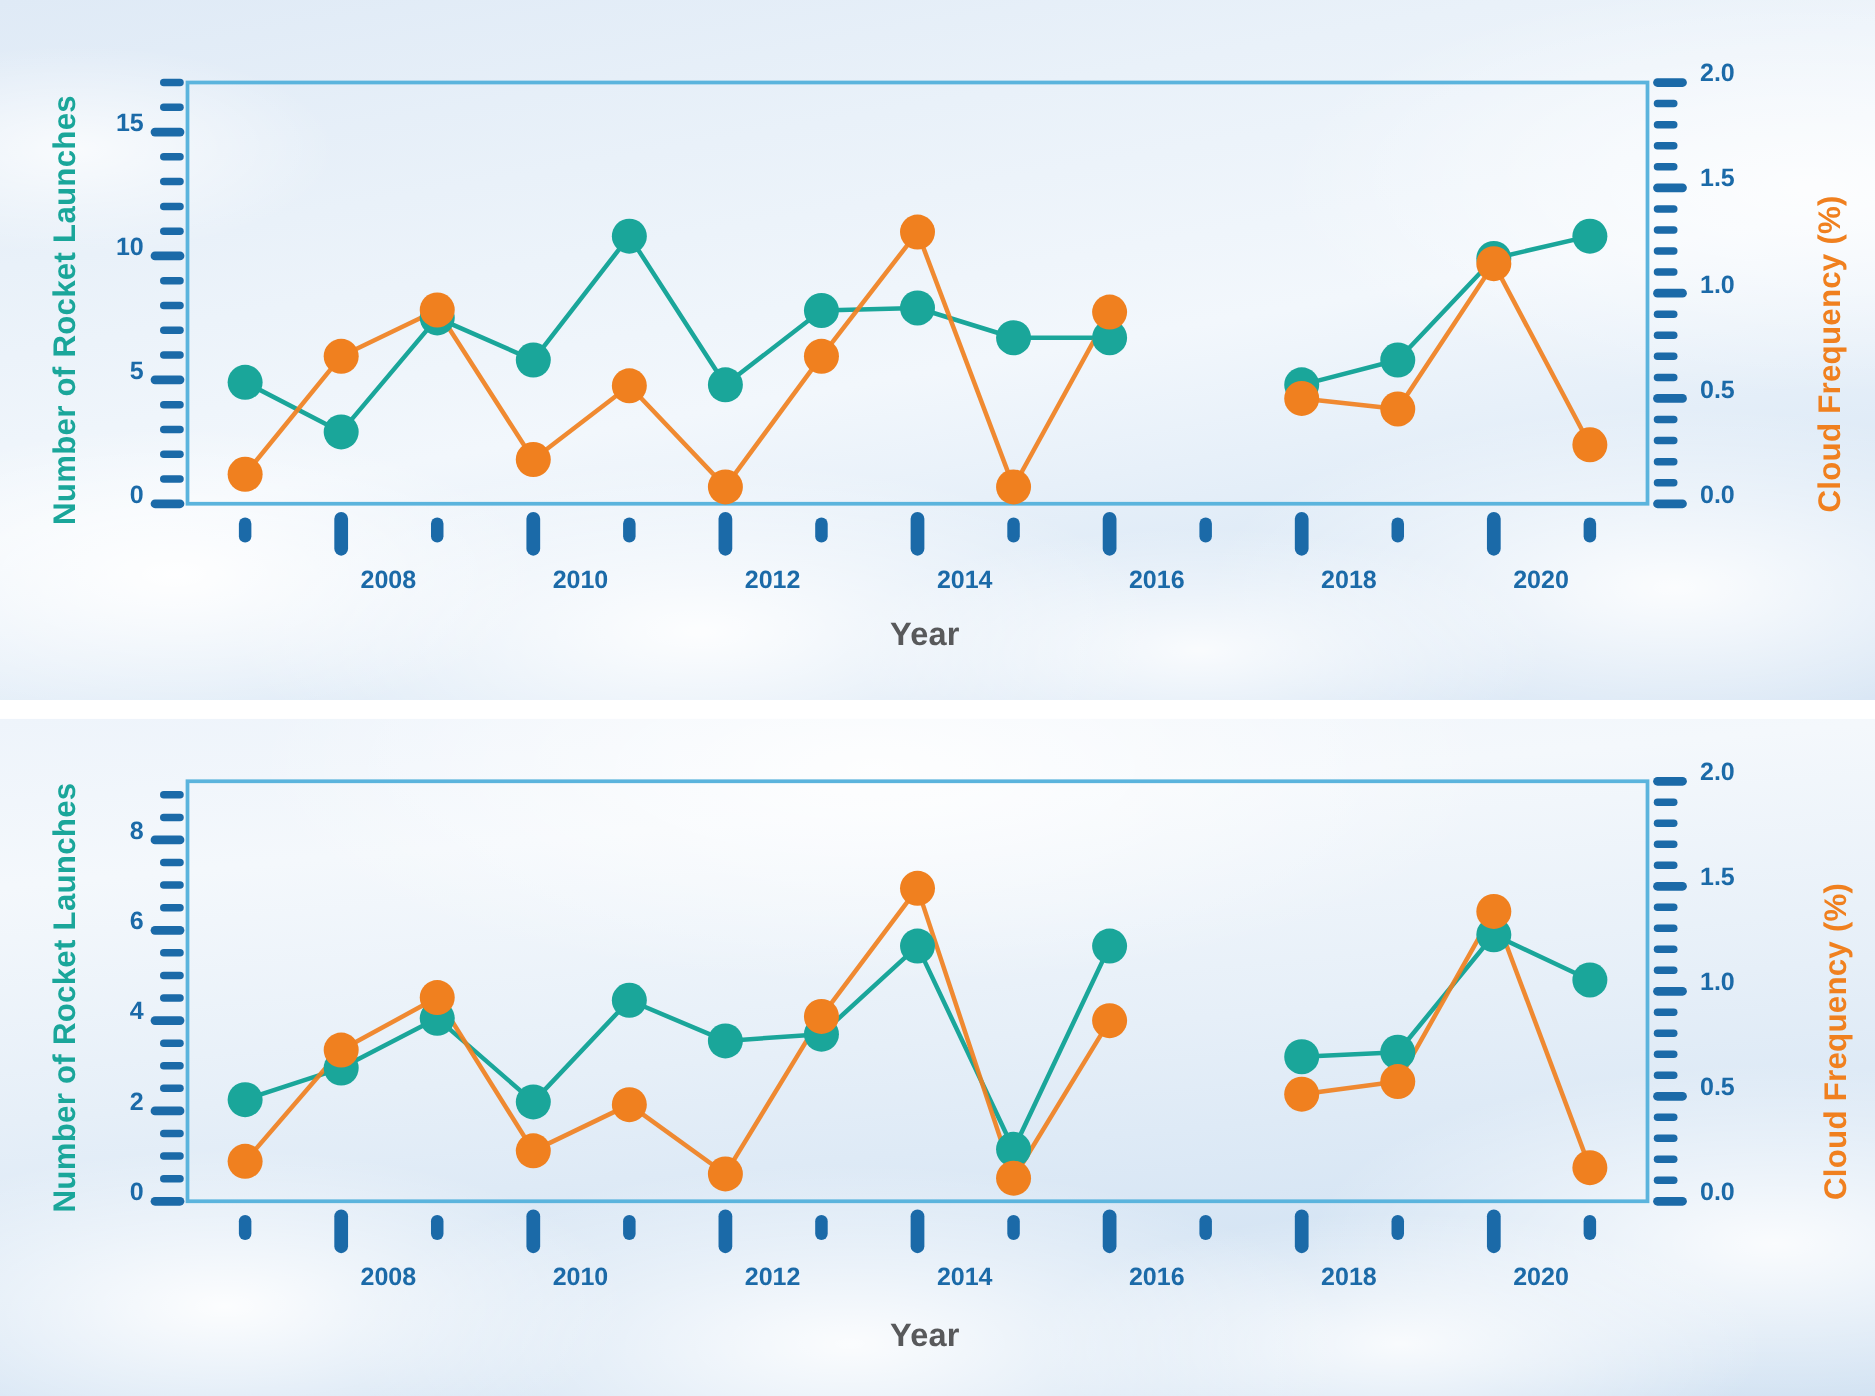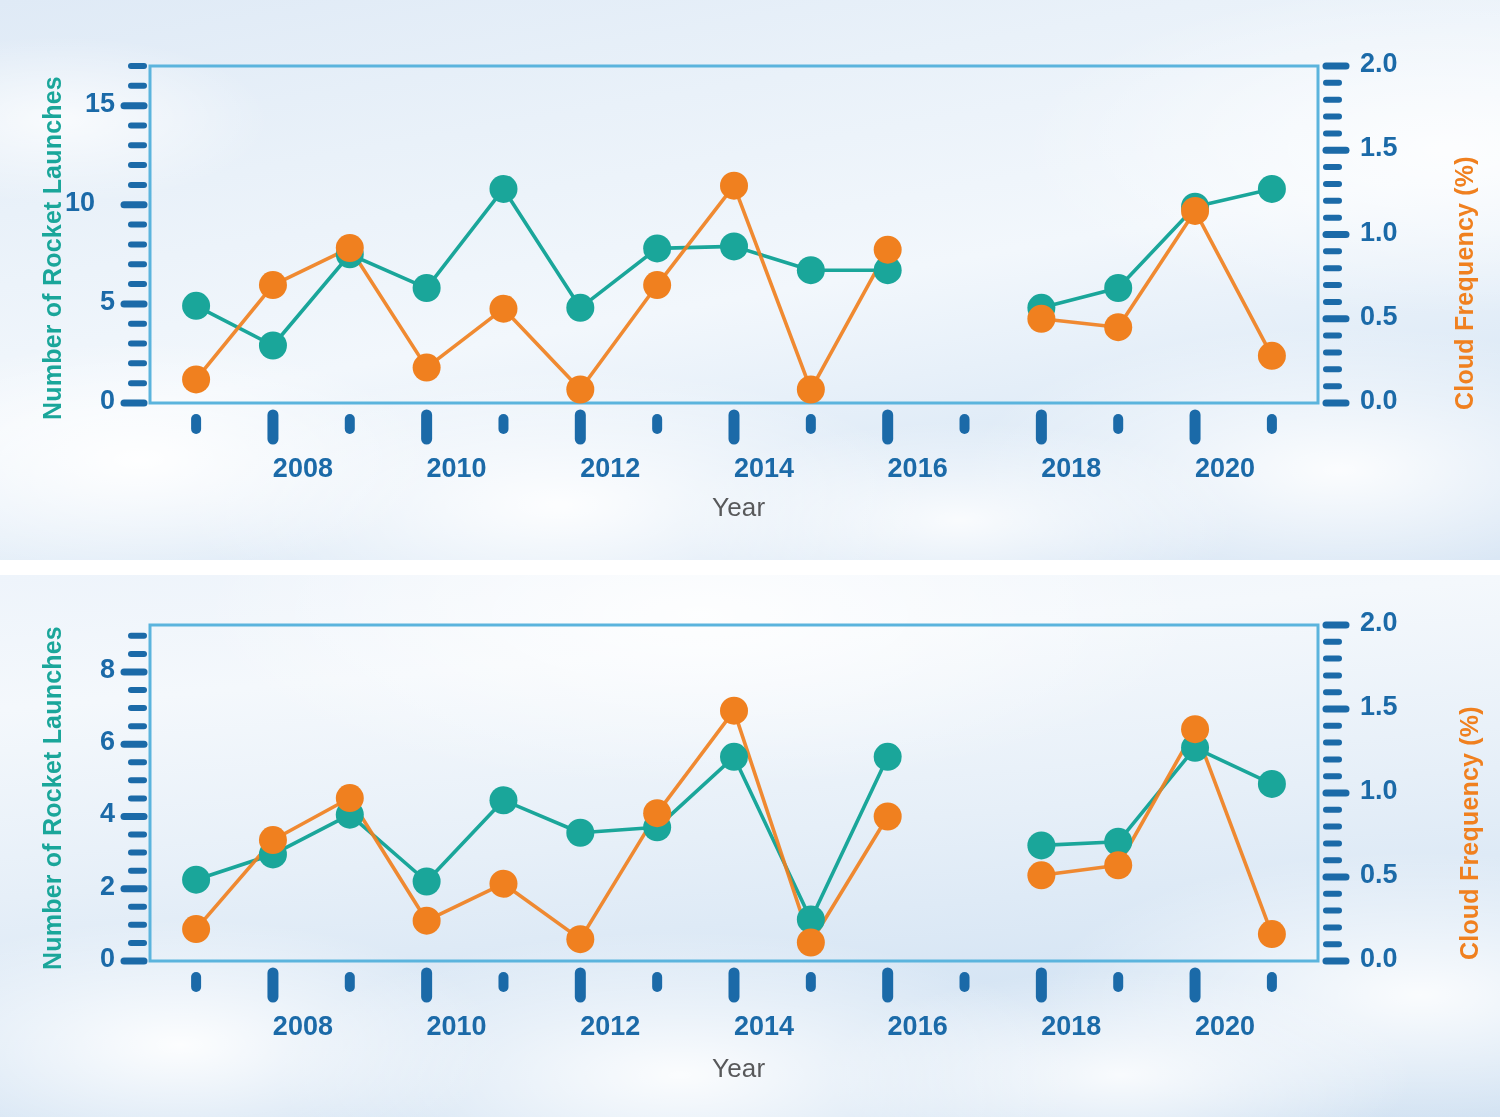--- a/index.html
+++ b/index.html
@@ -56,26 +56,26 @@
   }
   .ylabel-right{
     color:#f0801f;
     font-size:25px;
     transform-origin:0 0;
     transform:rotate(-90deg);
   }
   .xlabel{
     color:#58595b;
     font-size:26px;
-    font-weight:normal;
+    font-weight:bold;
   }
   .tick-text{
     position:absolute;
     color:#1b6aa8;
-    font-size:27px;
+    font-size:20px;
     font-weight:bold;
     white-space:nowrap;
   }
   .tick-left{text-align:right;}
   .tick-right{text-align:left;}
   .tick-x{text-align:right;}
 </style>
 </head>
 <body>
 
@@ -172,21 +172,21 @@
       <circle cx="734" cy="185.635" r="14" fill="#f0801f"></circle>
       <circle cx="810.8421052631588" cy="389.52" r="14" fill="#f0801f"></circle>
       <circle cx="887.6842105263175" cy="249.665" r="14" fill="#f0801f"></circle>
       <circle cx="1041.3684210526353" cy="318.75" r="14" fill="#f0801f"></circle>
       <circle cx="1118.2105263157941" cy="327.175" r="14" fill="#f0801f"></circle>
       <circle cx="1195.0526315789527" cy="210.91000000000003" r="14" fill="#f0801f"></circle>
       <circle cx="1271.8947368421118" cy="355.82" r="14" fill="#f0801f"></circle>
     </svg>
 <div class="tick-text tick-left" style="left: 45px; width: 70px; top: 385px;">0</div>
     <div class="tick-text tick-left" style="left: 45px; width: 70px; top: 285.882px;">5</div>
-    <div class="tick-text tick-left" style="left: 45px; width: 70px; top: 186.765px; text-align: center;">10</div>
+    <div class="tick-text tick-left" style="left: 45px; width: 70px; top: 186.765px;">10</div>
     <div class="tick-text tick-left" style="left: 45px; width: 70px; top: 87.6471px;">15</div>
     <div class="tick-text tick-right" style="left: 1360px; top: 385px;">0.0</div>
     <div class="tick-text tick-right" style="left: 1360px; top: 300.75px;">0.5</div>
     <div class="tick-text tick-right" style="left: 1360px; top: 216.5px;">1.0</div>
     <div class="tick-text tick-right" style="left: 1360px; top: 132.25px;">1.5</div>
     <div class="tick-text tick-right" style="left: 1360px; top: 48px;">2.0</div>
     <div class="tick-text tick-x" style="left: 212.947px; width: 120px; top: 453px;">2008</div>
     <div class="tick-text tick-x" style="left: 366.632px; width: 120px; top: 453px;">2010</div>
     <div class="tick-text tick-x" style="left: 520.316px; width: 120px; top: 453px;">2012</div>
     <div class="tick-text tick-x" style="left: 674px; width: 120px; top: 453px;">2014</div>

